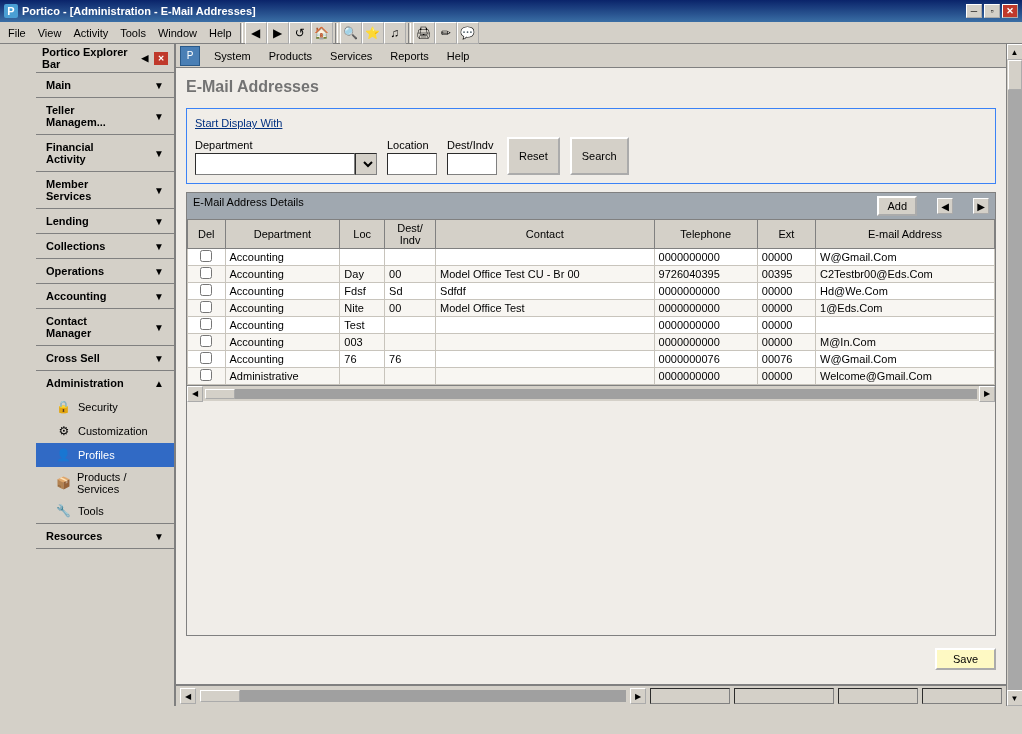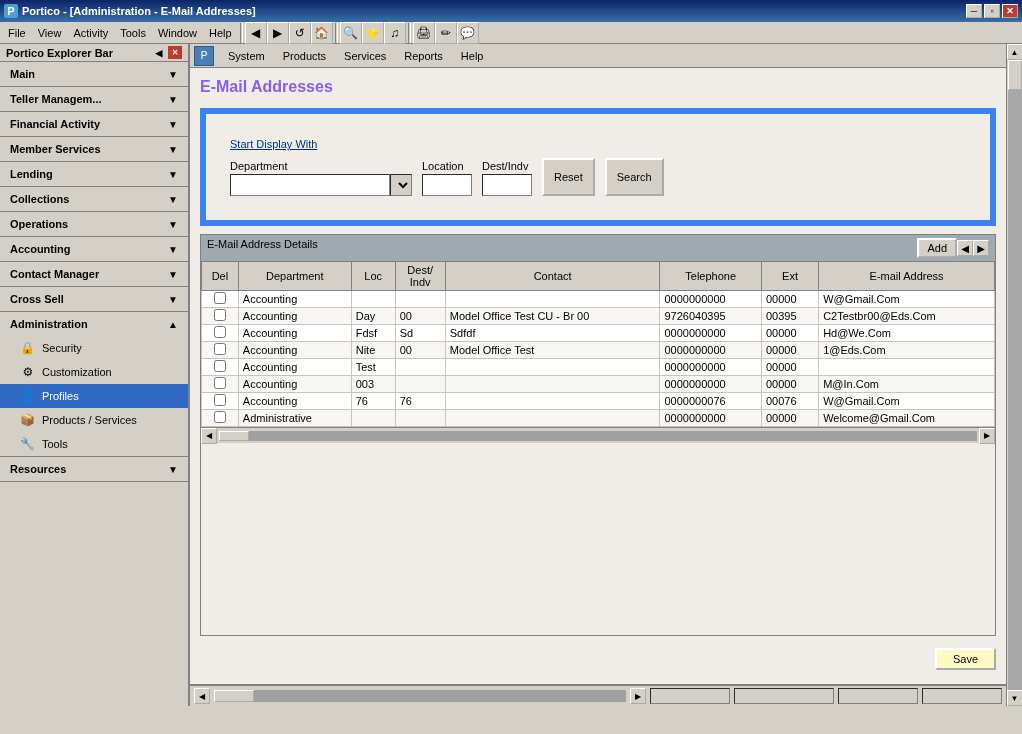--- a/index.html
+++ b/index.html
@@ -43,26 +43,27 @@
       width: 22px; height: 22px; background: #d4d0c8; border: 1px outset #fff;
       display: flex; align-items: center; justify-content: center; cursor: pointer; font-size: 12px;
     }
     .tool-separator { width: 3px; height: 20px; border-left: 1px solid #808080; border-right: 1px solid #fff; margin: 0 2px; }
 
     
     .main-layout { display: flex; height: calc(734px - 22px - 22px - 28px); }
 
     
     .explorer-bar {
-      width: 190px;
+      width: 176px;
       background: #d4d0c8;
       border-right: 2px solid #808080;
       display: flex;
       flex-direction: column;
       overflow: hidden;
+      padding-left: 36px;
     }
     .explorer-bar-title {
       background: #d4d0c8;
       border-bottom: 1px solid #808080;
       padding: 2px 6px;
       font-size: 11px;
       font-weight: bold;
       display: flex;
       align-items: center;
       justify-content: space-between;
@@ -130,29 +131,29 @@
       padding: 10px;
       overflow: auto;
       display: flex;
       flex-direction: column;
       gap: 8px;
     }
 
     .page-title {
       font-size: 16px;
       font-weight: bold;
-      color: #8b5cf6;
+      color: #737373;
       margin-bottom: 4px;
     }
 
     
     .search-form {
-      border: 6px solid #3b82f6;
+      border: 1px solid #3b82f6;
       background: #f0ede8;
-      padding: 24px;
+      padding: 8px;
     }
     .search-form-title {
       color: #003080;
       font-size: 11px;
       margin-bottom: 8px;
       font-weight: normal;
       text-decoration: underline;
     }
     .search-fields {
       display: flex;
@@ -187,21 +188,21 @@
       flex: 1;
     }
     .table-header-bar {
       background: #a0a8b0;
       display: flex;
       align-items: flex-start;
       justify-content: space-between;
       padding: 3px 6px;
       font-size: 11px;
     }
-    .table-header-right { display: flex; align-items: center; gap: 0; }
+    .table-header-right { display: flex; align-items: center; gap: 20px; }
     .table-nav-btn {
       width: 16px; height: 16px; background: #d4d0c8; border: 1px outset #fff;
       display: flex; align-items: center; justify-content: center; font-size: 10px; cursor: pointer;
     }
     .add-btn {
       height: 20px; padding: 0 8px; background: #d4d0c8; border: 2px outset #fff;
       cursor: pointer; font-size: 11px;
     }
     .data-table {
       width: 100%;

